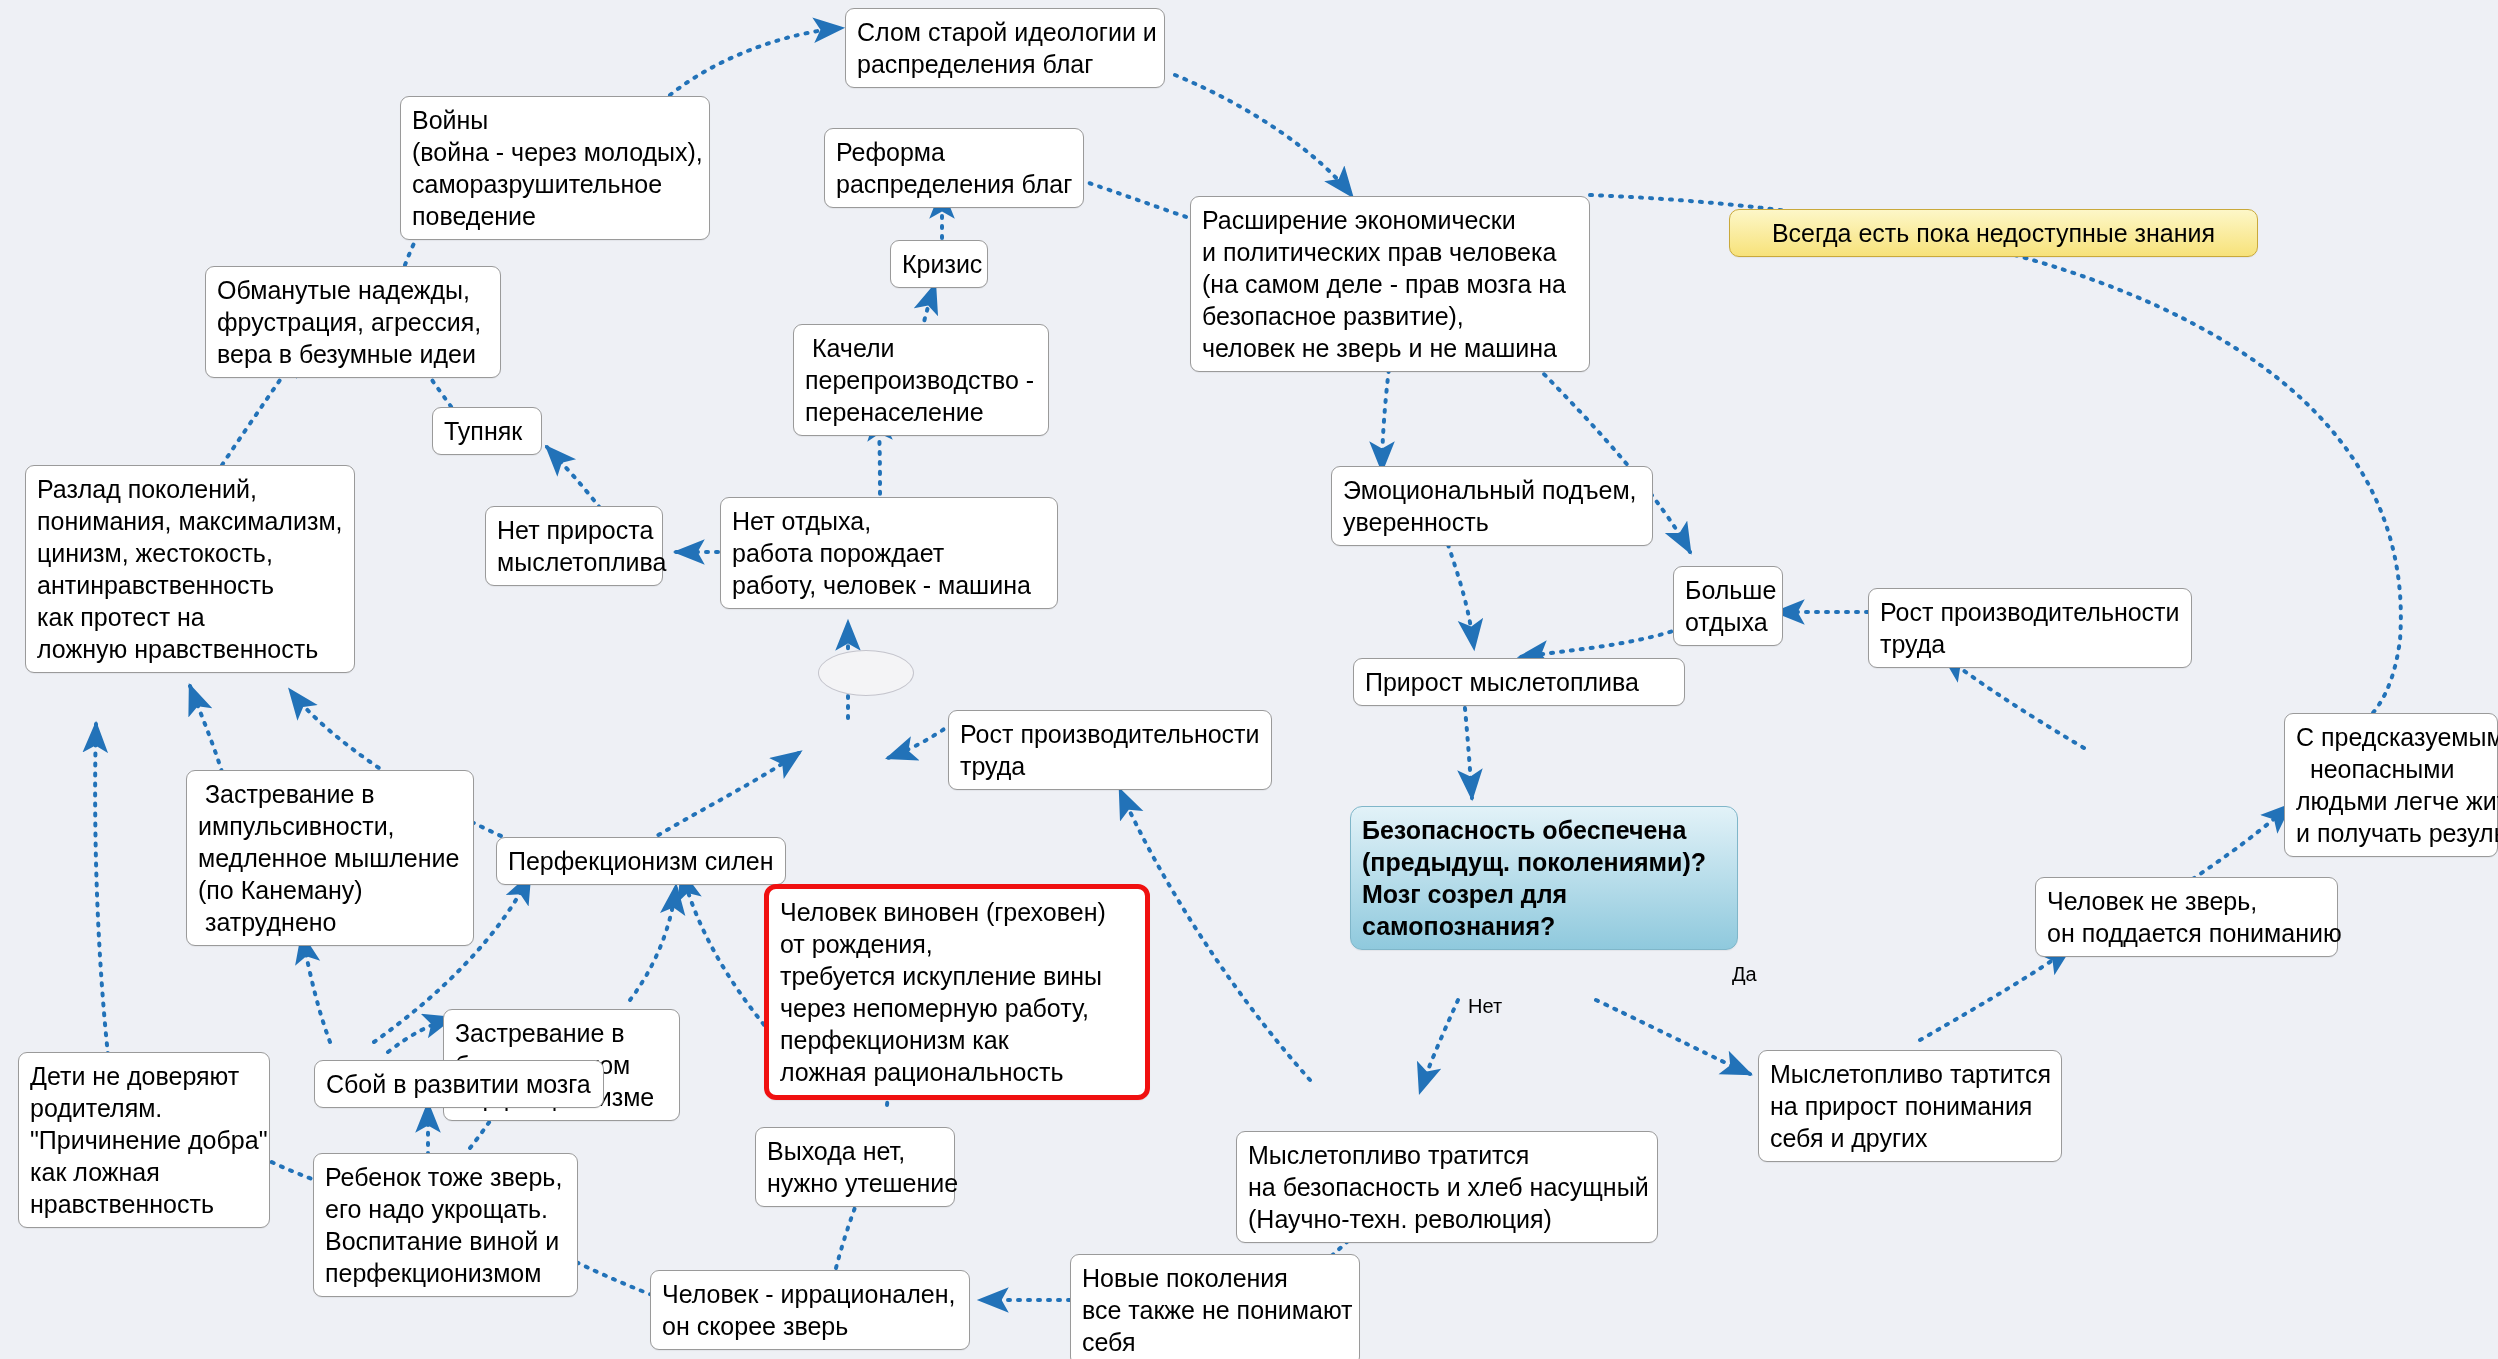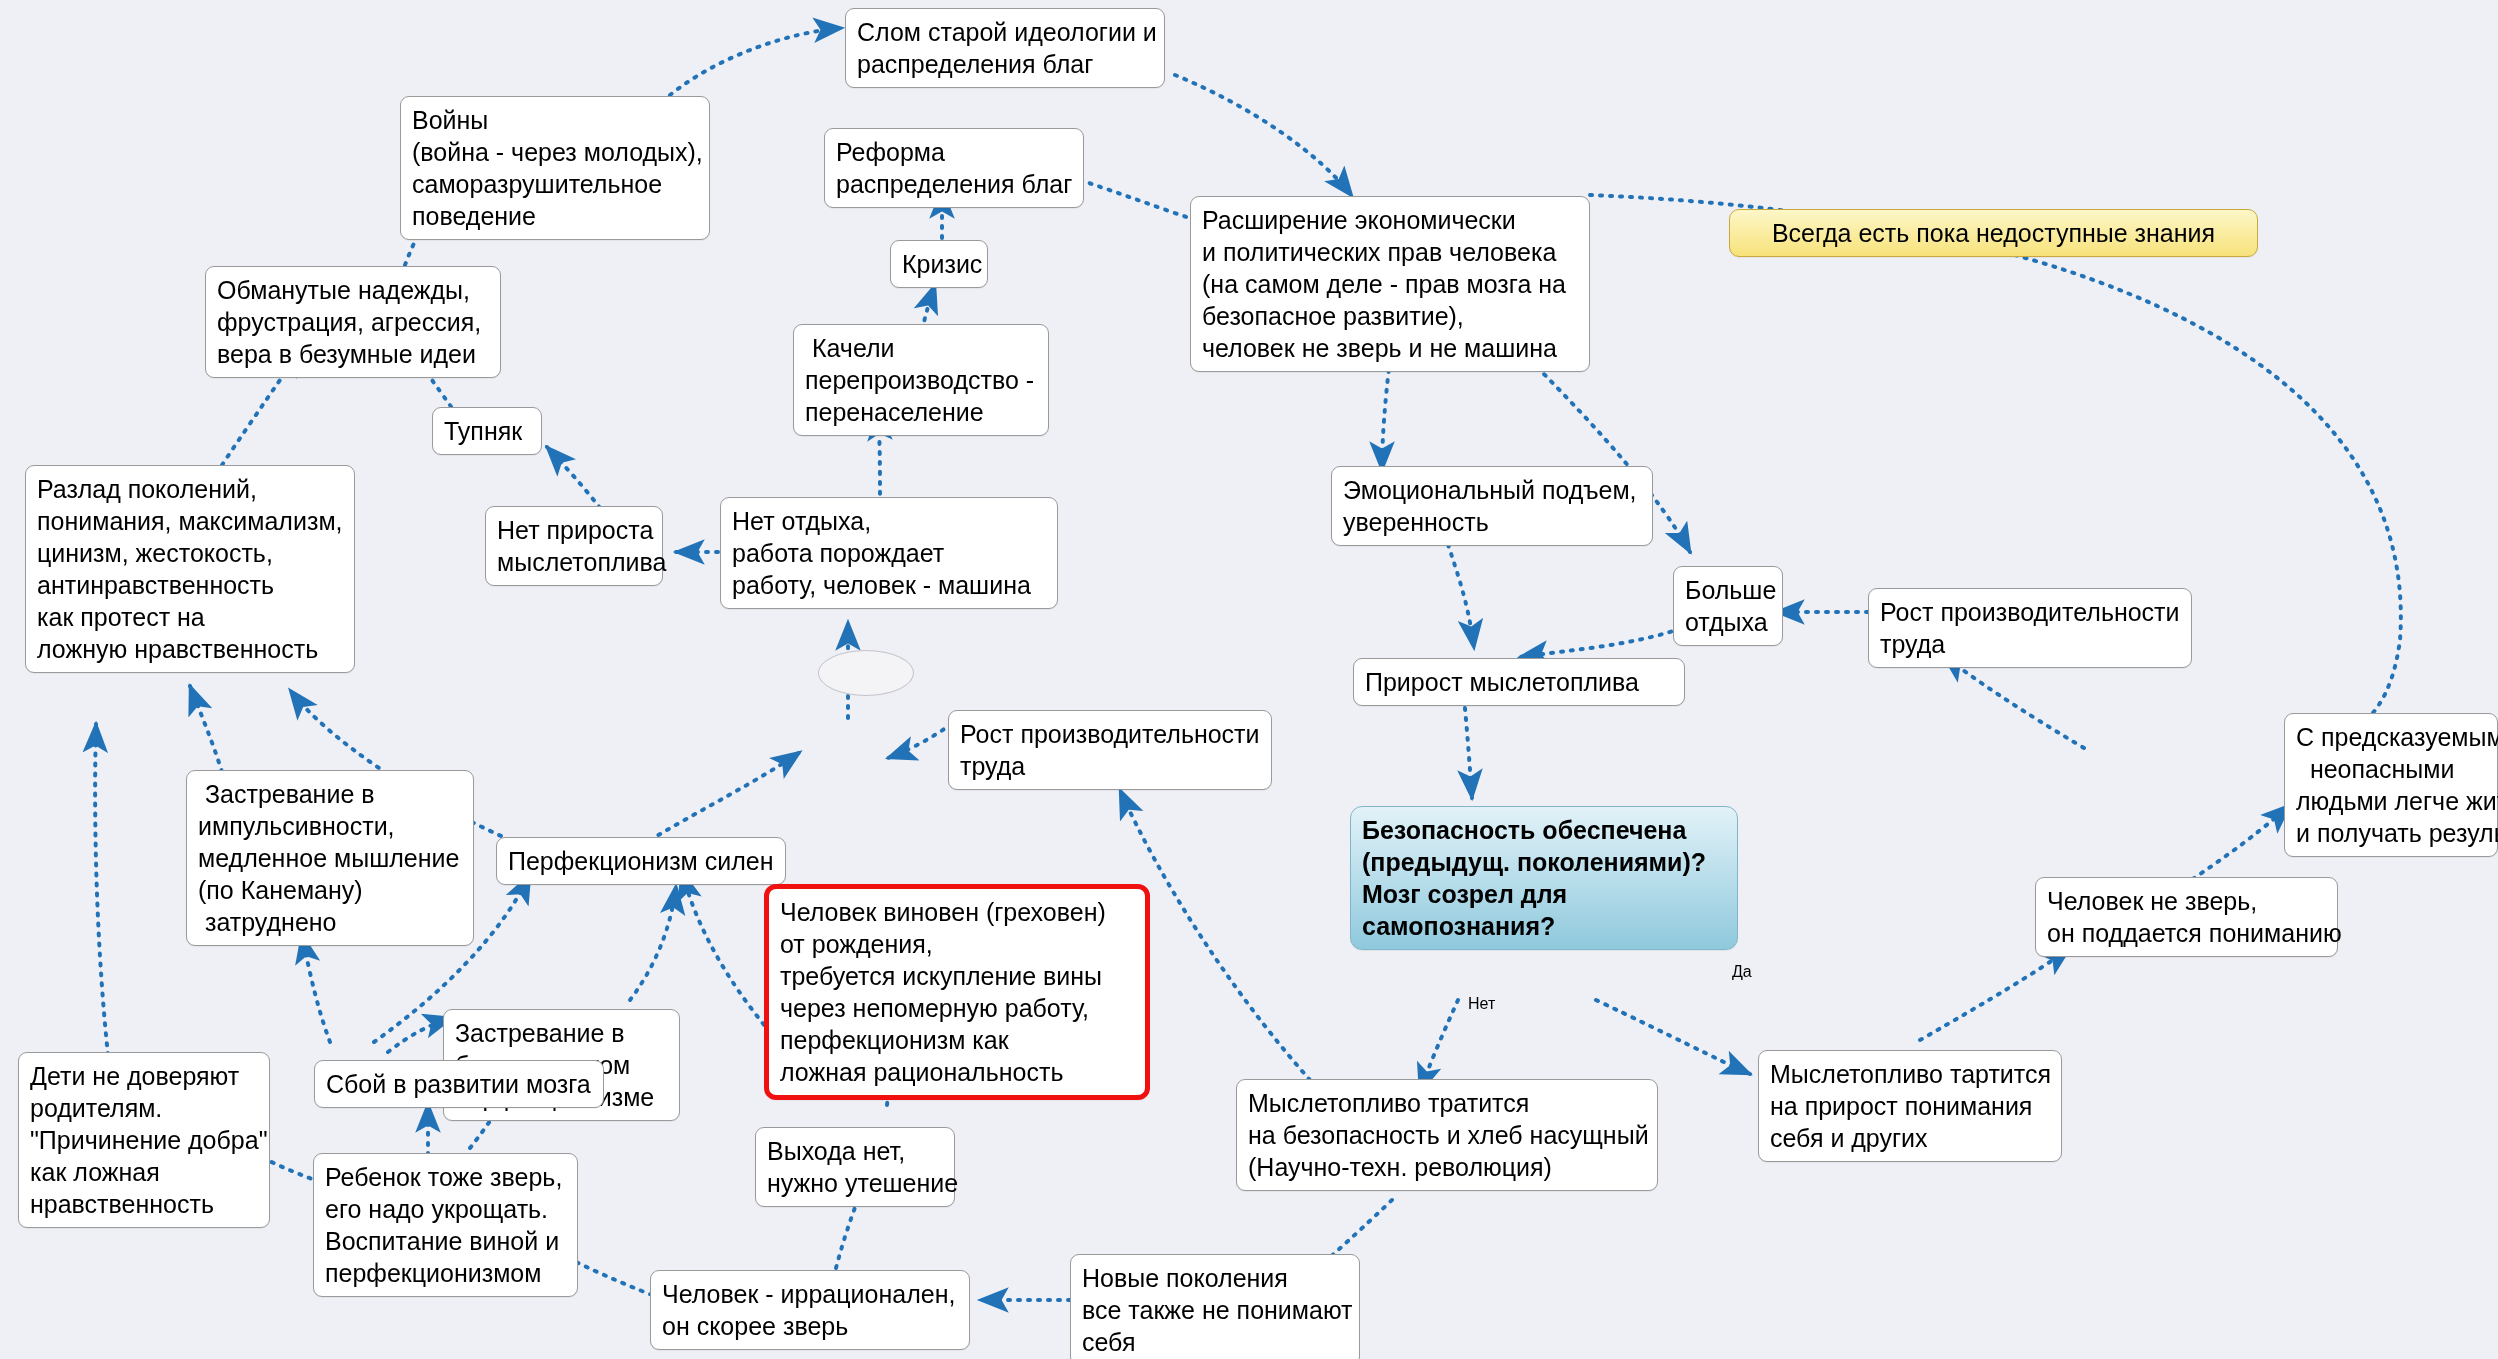--- a/index.html
+++ b/index.html
@@ -51,21 +51,21 @@
   }
   .ellipse {
     position: absolute;
     background: #f4f4f6;
     border: 1px solid #c4c4cc;
     border-radius: 50%;
   }
   .edge-label {
     position: absolute;
     font-family: "Liberation Sans", sans-serif;
-    font-size: 16px;
+    font-size: 20px;
     color: #000;
     white-space: pre;
   }
 </style>
 </head>
 <body>
 
 <div id="canvas">
 
   <svg id="edges" viewBox="0 0 2498 1359">
@@ -264,21 +264,21 @@
   <div class="node" style="left:314px; top:1060px; width:290px;">Сбой в развитии мозга</div>
 
   <div class="node" style="left:755px; top:1127px; width:200px;">Выхода нет,
 нужно утешение</div>
 
   <div class="node" style="left:313px; top:1153px; width:265px;">Ребенок тоже зверь,
 его надо укрощать.
 Воспитание виной и
 перфекционизмом</div>
 
-  <div class="node" style="left:1236px; top:1079px; width:422px;">Мыслетопливо тратится
+  <div class="node" style="left:1236px; top:1131px; width:422px;">Мыслетопливо тратится
 на безопасность и хлеб насущный
 (Научно-техн. революция)</div>
 
   <div class="node" style="left:1758px; top:1050px; width:304px;">Мыслетопливо тартится
 на прирост понимания
 себя и других</div>
 
   <div class="node" style="left:650px; top:1270px; width:320px;">Человек - иррационален,
 он скорее зверь</div>
 

